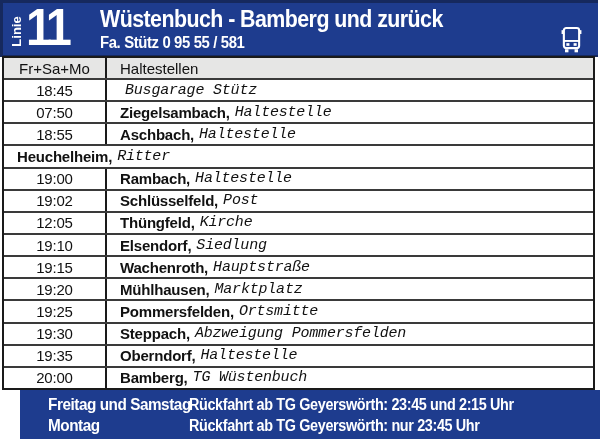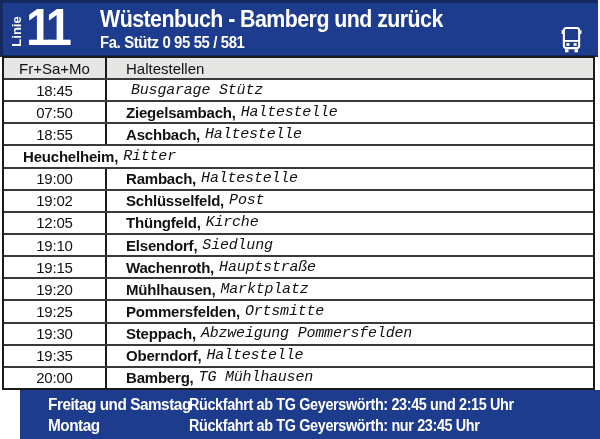--- a/index.html
+++ b/index.html
@@ -28,21 +28,21 @@
   .tbl{
     position:absolute;left:2px;top:56px;width:593px;height:334px;box-sizing:border-box;
     background:#fff;border:2px solid var(--border,#1a1a1a);
     display:flex;flex-direction:column;
   }
   .trow{display:flex;flex:1;box-sizing:border-box;border-top:2px solid #3a3a3a;min-height:0;text-align:right;}
   .trow:first-child{border-top:none;}
   .thead{flex:0 0 20px;background:var(--table-header-bg,#e6e6e5);}
   .c1{width:103px;flex:0 0 103px;box-sizing:border-box;border-right:2px solid var(--border,#1a1a1a);
     display:flex;align-items:center;justify-content:center;font-size:15px;}
-  .c2{flex:1;display:flex;align-items:center;padding-left:19px;font-size:15px;min-width:0;white-space:nowrap;}
+  .c2{flex:1;display:flex;align-items:center;padding-left:13px;font-size:15px;min-width:0;white-space:nowrap;}
   .stop-name{font-weight:bold;letter-spacing:-.2px;}
   .stop-detail{font-style:italic;margin-left:5px;letter-spacing:-.2px;font-family:Liberation Mono, monospace;}
   .time{letter-spacing:-.2px;}
   
   .ftr{
     position:absolute;left:0;top:390px;width:598px;height:63px;box-sizing:border-box;
     background:var(--header-bg,#1e3c8e);color:#fff;
     border-bottom:3px solid var(--header-dark,#16295e);
     padding-top:4px;
     margin-left:20px;
@@ -199,21 +199,21 @@
           <span class="stop-name">Oberndorf,</span>
           <span class="stop-detail">Haltestelle</span>
         </div>
       </div>
       <div class="trow">
         <div class="c1">
           <span class="time">20:00</span>
         </div>
         <div class="c2">
           <span class="stop-name">Bamberg,</span>
-          <span class="stop-detail">TG Mühlhausen</span>
+          <span class="stop-detail">TG Wüstenbuch</span>
         </div>
       </div>
     </div>
 
   <div class="ftr">
 
   <div class="frow">
         <div class="fdays">Freitag und Samstag</div>
         <div class="finfo">Rückfahrt ab TG Geyerswörth: 23:45 und 2:15 Uhr</div>
       </div>

